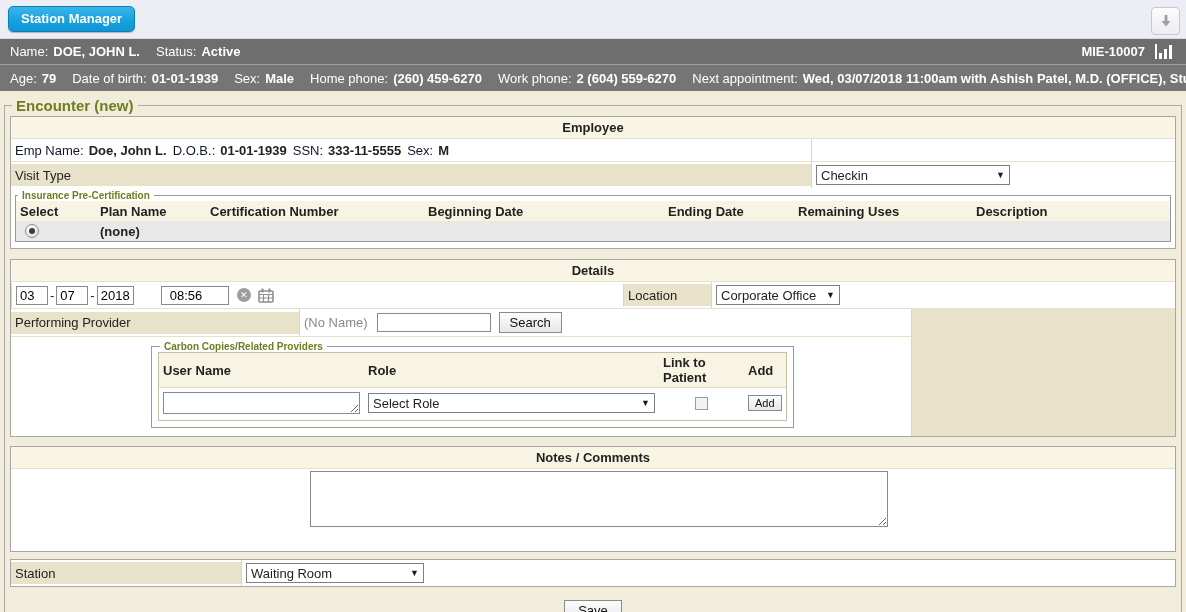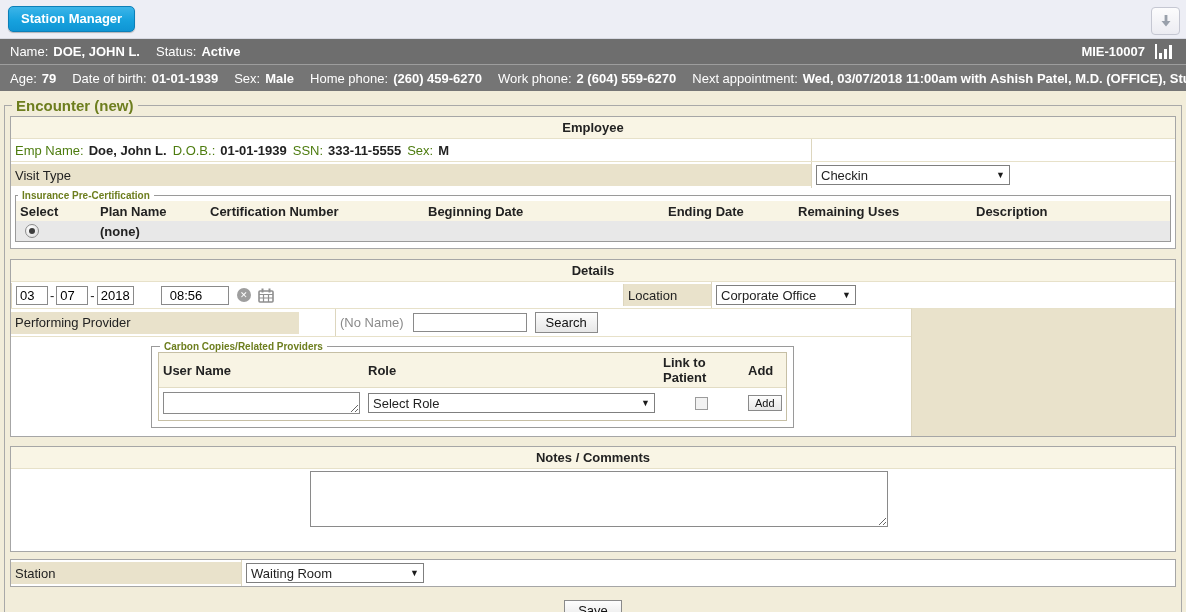--- a/index.html
+++ b/index.html
@@ -32,21 +32,21 @@
   fieldset.sub { border:1px solid #9a9a9a; background:#fff; }
   fieldset.sub legend { font-size:10px; }
 
   .box { border:1px solid #a6a6a6; background:#fff; }
   .box-hd { background:#f9f5e5; border-bottom:1px solid #e7e1c9; text-align:center; font-weight:bold; padding:3px 0; }
   .r { display:flex; align-items:center; }
   .c { padding:3px 4px; min-height:22px; display:flex; align-items:center; }
   .tan { background:#e9e2cb; }
   .sep-l { border-left:1px solid #ddd6be; }
   .sep-t { border-top:1px solid #e7e1c9; }
-  .glabel { color:#4d7c0f; margin-right:5px; }
+  .glabel { color:#0f172a; margin-right:5px; }
   .gval { font-weight:bold; margin-right:6px; }
 
   
   .sel { display:inline-flex; align-items:center; justify-content:space-between; height:20px; background:#fff;
          border:1px solid #7f7f7f; padding:0 4px; cursor:pointer; }
   .sel .car { font-size:9px; color:#1a1a1a; margin-left:8px; }
 
   
   input[type=text] { border:1px solid #8a8a8a; height:19px; font:13px "Liberation Sans",sans-serif; padding:0 3px; }
   textarea { border:1px solid #8a8a8a; font:13px "Liberation Sans",sans-serif; resize:both; background:#fff; }
@@ -217,32 +217,32 @@
           <svg width="16" height="15" viewBox="0 0 16 15">
             <rect x="1" y="3" width="14" height="11" rx="1" fill="none" stroke="#8f8f8f" stroke-width="1.6"></rect>
             <rect x="3.5" y="0.5" width="2" height="4" fill="#8f8f8f"></rect>
             <rect x="10.5" y="0.5" width="2" height="4" fill="#8f8f8f"></rect>
             <path d="M1 6.5 H15 M5.5 6.5 V14 M10.5 6.5 V14 M1 10 H15" stroke="#8f8f8f" stroke-width="1.2" fill="none"></path>
           </svg>
         </span>
       </div>
       <div class="c loc-label tan sep-l">Location</div>
       <div class="c loc-value sep-l">
-        <div class="sel" style="width:140px;">
+        <div class="sel" style="width:124px;">
           <span>Corporate Office</span>
           <span class="car">▼</span>
         </div>
       </div>
     </div>
 
     <div style="display:flex;justify-content:flex-end;">
       <div class="dl-left">
         <div class="r sep-t">
           <div class="c det-label tan">Performing Provider</div>
-          <div class="c sep-l" style="flex:1;margin-left:36px;">
+          <div class="c sep-l" style="flex:1;">
             <span class="noname">(No Name)</span>
             <input type="text" style="width: 114px;">
             <button class="btn" style="margin-left:8px;">Search</button>
           </div>
         </div>
         <div class="sep-t">
           <fieldset class="sub cc-fs">
             <legend>Carbon Copies/Related Providers</legend>
             <div class="cc-tbl">
               <div class="cc-hd">

